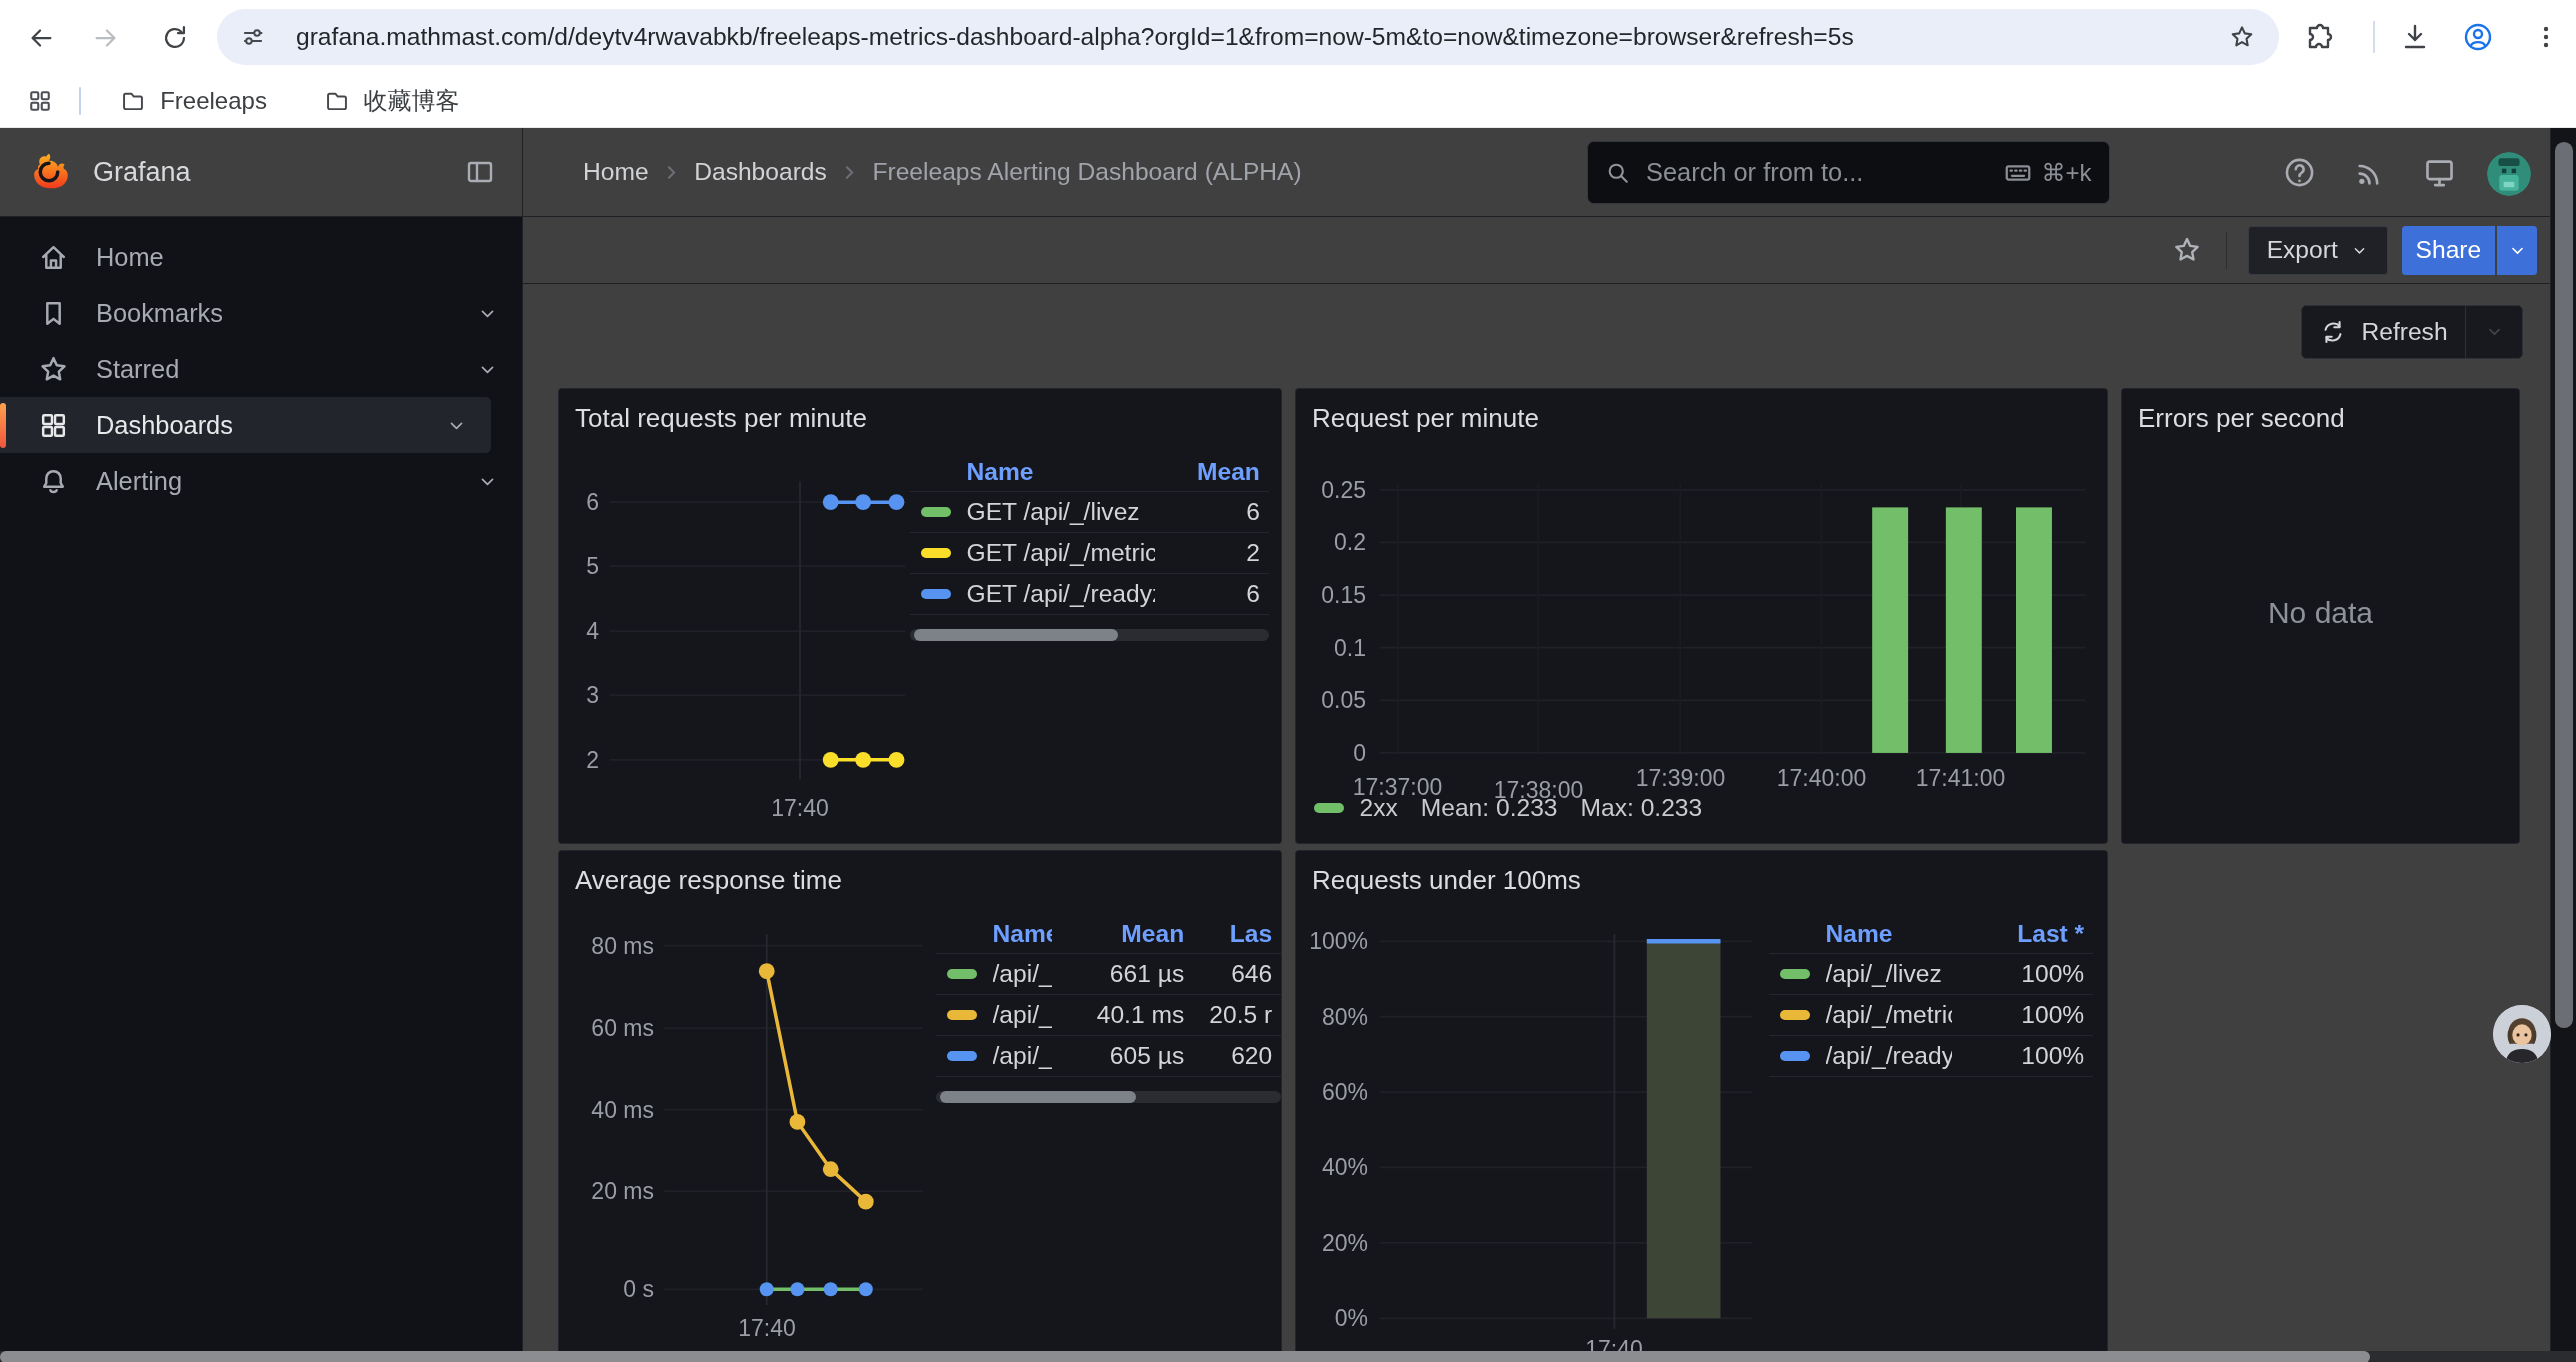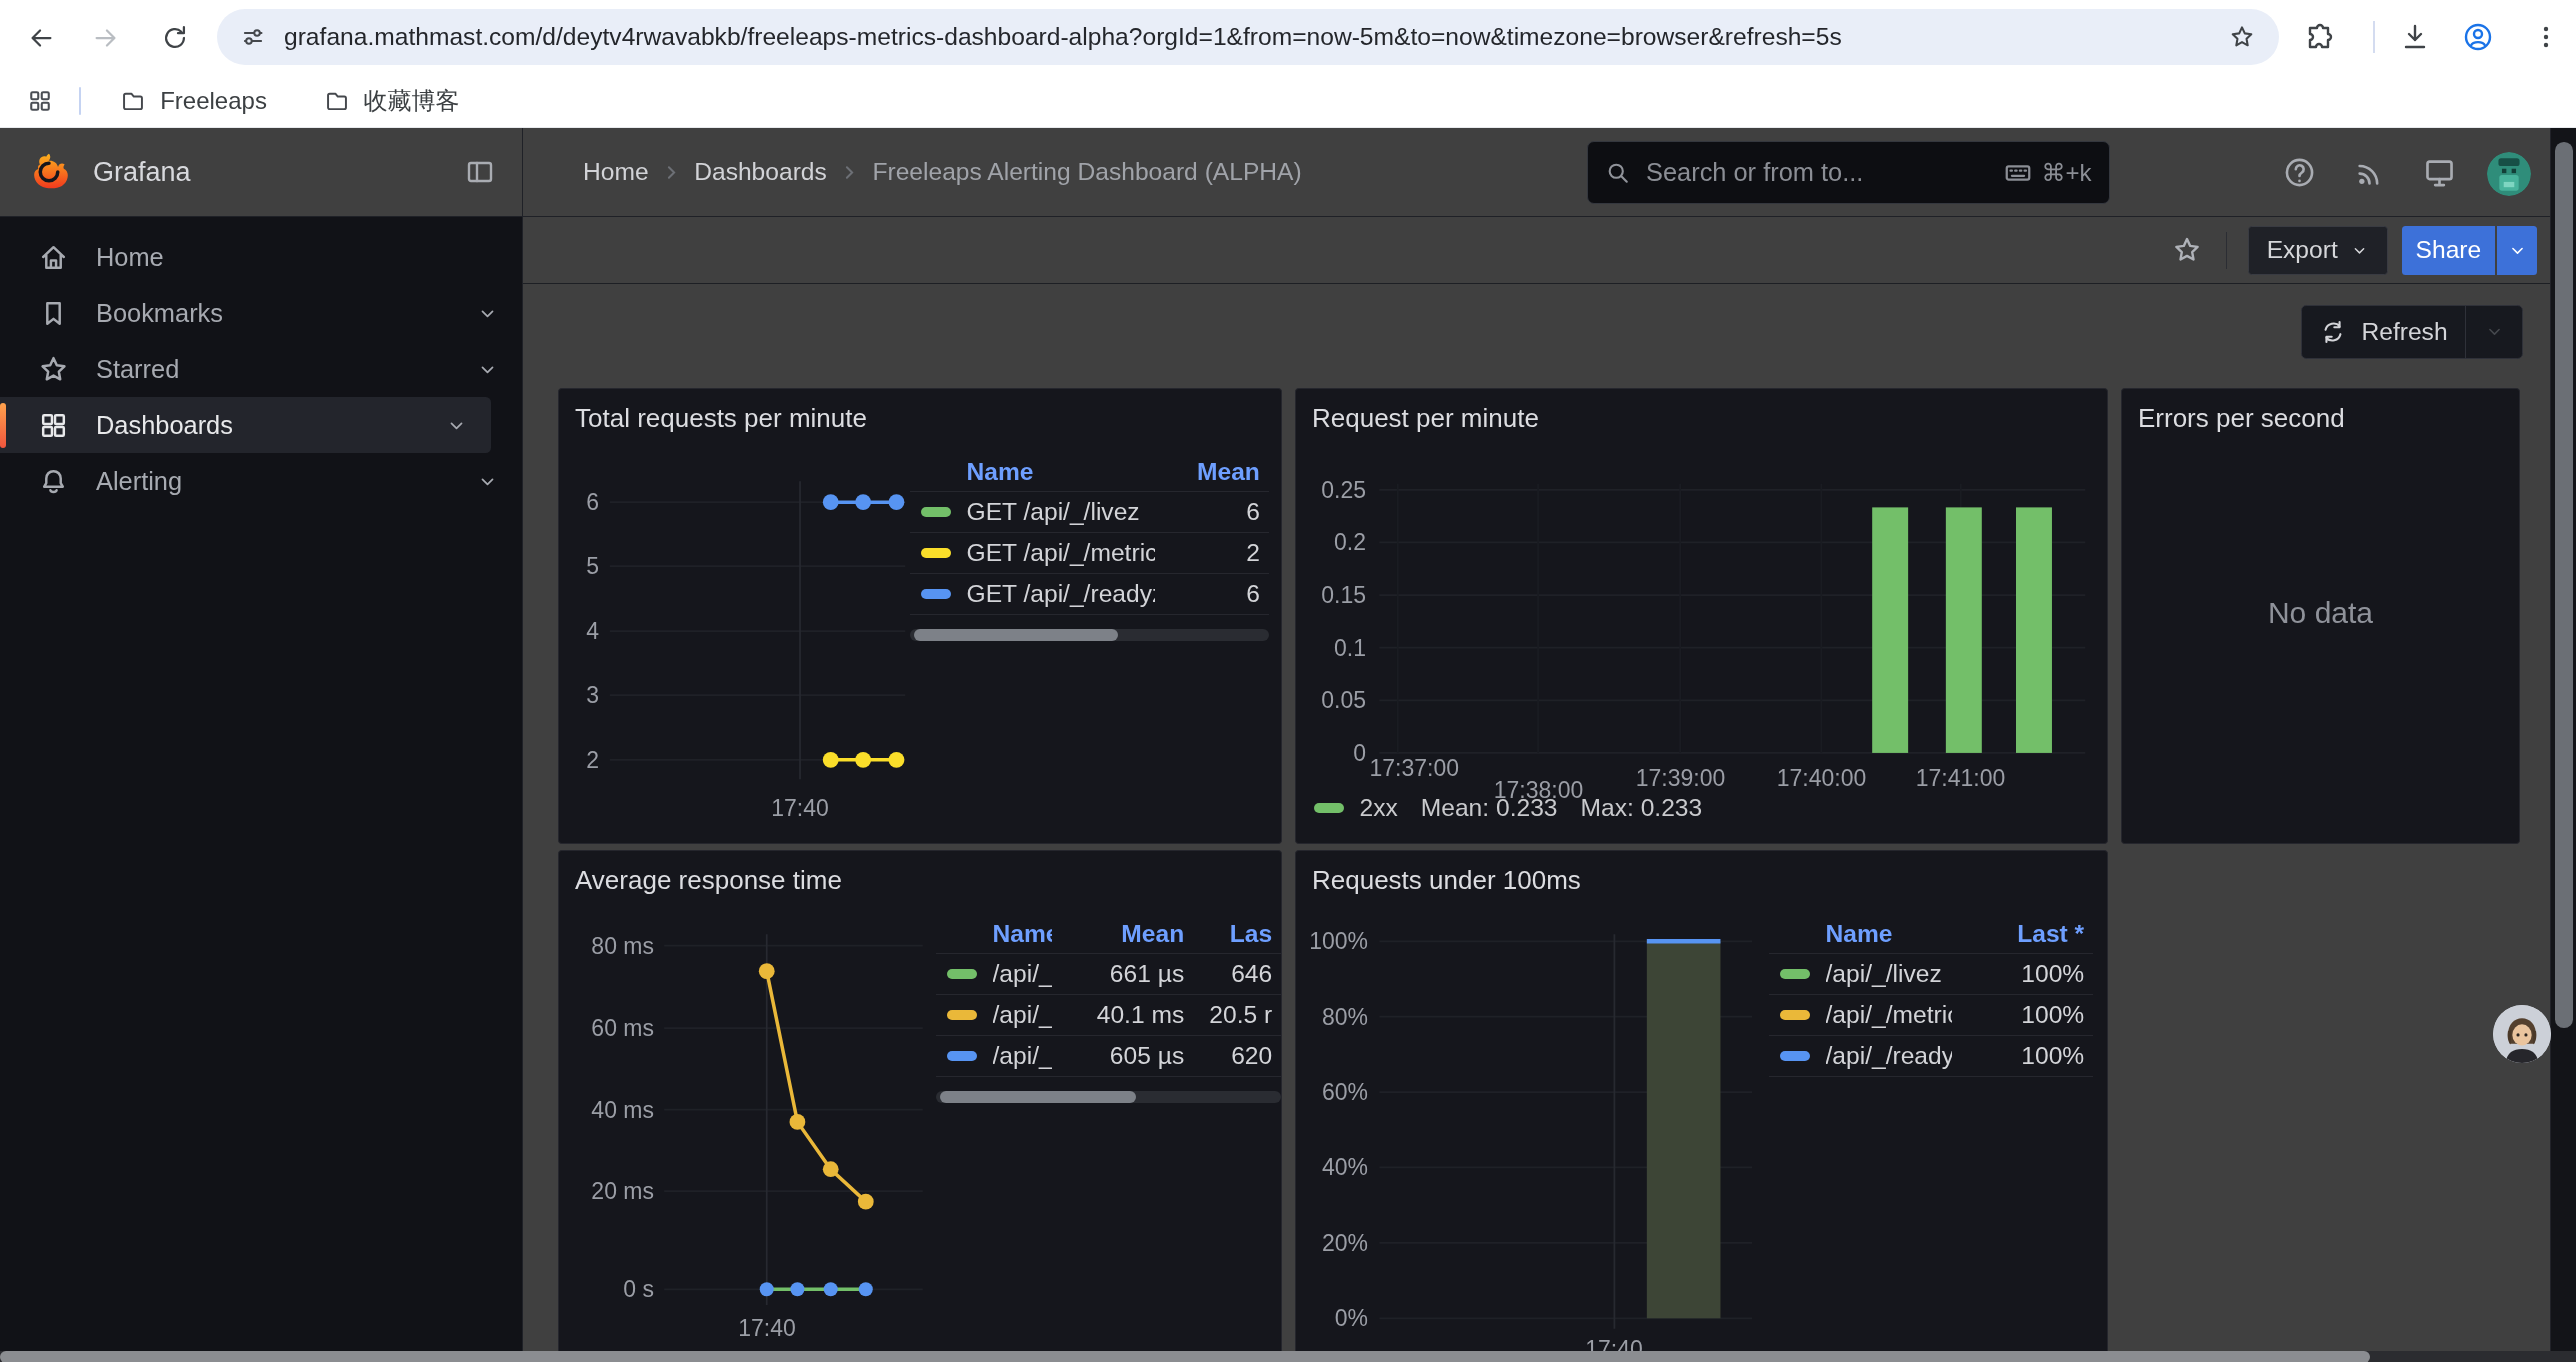--- a/index.html
+++ b/index.html
@@ -16,21 +16,21 @@
   
   .browser-top { position:absolute; top:0; left:0; right:0; height:74px; background:#ffffff; }
   .nav-btn { position:absolute; top:23px; width:30px; height:30px; }
   .nav-btn svg { width:30px; height:30px; }
   .btn-back { left:26px; color:#3f4347; }
   .btn-fwd { left:91px; color:#b9bdc2; }
   .btn-reload { left:160px; color:#3f4347; }
   .omnibox { position:absolute; left:217px; top:8.8px; width:2062px; height:56px; border-radius:28px;
              background:#e9eef8; display:flex; align-items:center; padding:0 23px; }
   .omnibox .site-ico svg { width:26px; height:26px; }
-  .url-text { font-size:24.6px; color:#24262b; margin-left:18px; flex:1; white-space:nowrap; overflow:hidden; }
+  .url-text { font-size:24.6px; color:#24262b; margin-left:30px; flex:1; white-space:nowrap; overflow:hidden; }
   .omni-star { color:#3f4347; } .omni-star svg{ width:28px;height:28px;}
   .tb-right { position:absolute; top:21px; width:32px; height:32px; }
   .tb-right svg { width:32px; height:32px; }
   .btn-ext { left:2304px; color:#3f4347; }
   .tb-divider { position:absolute; left:2373px; top:21px; width:1.8px; height:32px; background:#d4dcf0; }
   .btn-dl { left:2399px; color:#3f4347; }
   .btn-profile { left:2462px; color:#1a73e8; }
   .btn-kebab { left:2530px; color:#3f4347; }
 
   
@@ -501,21 +501,21 @@
               <rect x="657" y="135" width="41" height="280" fill="#73bf69"></rect>
               <rect x="741" y="135" width="41" height="280" fill="#73bf69"></rect>
               <rect x="821" y="135" width="41" height="280" fill="#73bf69"></rect>
             </svg>
             <div class="tick right" style="left:0;width:70px;top:87px;">0.25</div>
             <div class="tick right" style="left:0;width:70px;top:139px;">0.2</div>
             <div class="tick right" style="left:0;width:70px;top:192px;">0.15</div>
             <div class="tick right" style="left:0;width:70px;top:245px;">0.1</div>
             <div class="tick right" style="left:0;width:70px;top:297px;">0.05</div>
             <div class="tick right" style="left:0;width:70px;top:350px;">0</div>
-            <div class="tick center" style="left:40px;width:123px;top:365px;text-align:right;">17:37:00</div>
+            <div class="tick center" style="left:40px;width:123px;top:384px;">17:37:00</div>
             <div class="tick center" style="left:181px;width:123px;top:387px;">17:38:00</div>
             <div class="tick center" style="left:323px;width:123px;top:375px;">17:39:00</div>
             <div class="tick center" style="left:464px;width:123px;top:375px;">17:40:00</div>
             <div class="tick center" style="left:603px;width:123px;top:375px;">17:41:00</div>
             <div class="legend-line">
               <span style="display:flex;align-items:center;gap:16px">
                 <span class="swatch" style="background:#73bf69"></span>
                 <span>2xx</span>
               </span>
               <span>Mean: 0.233</span>

